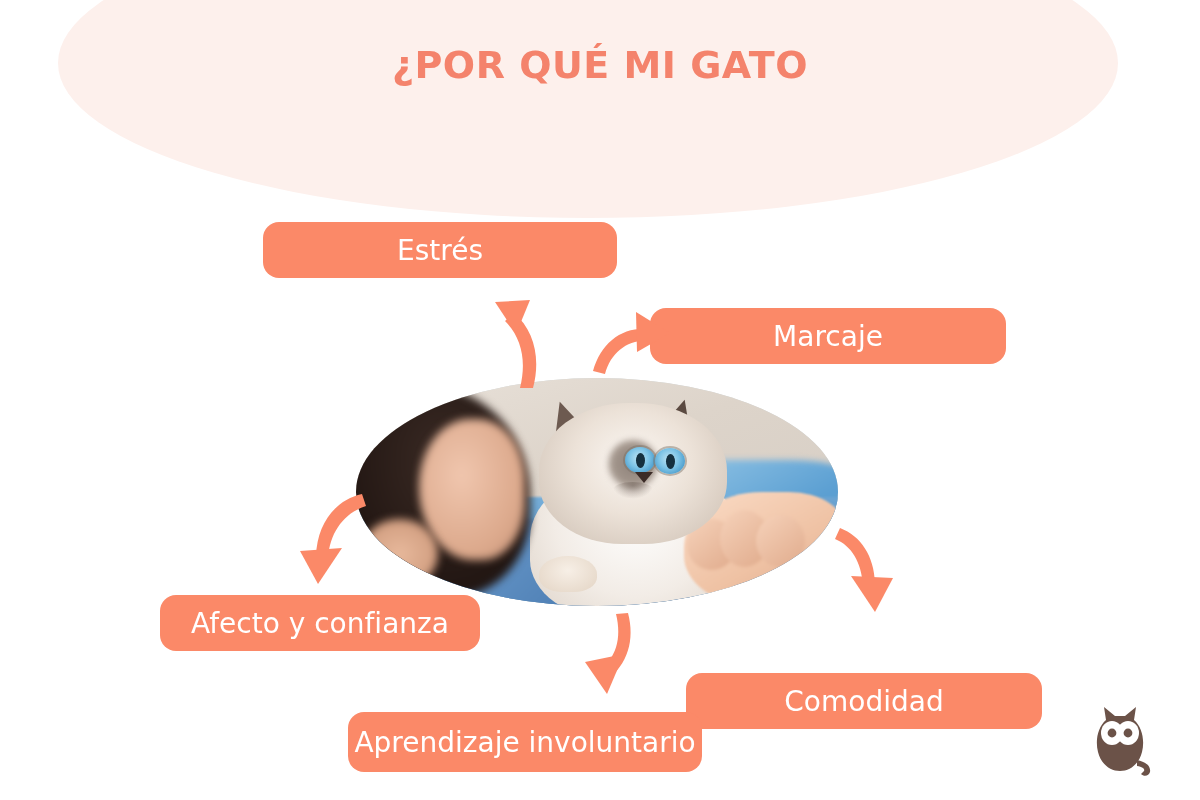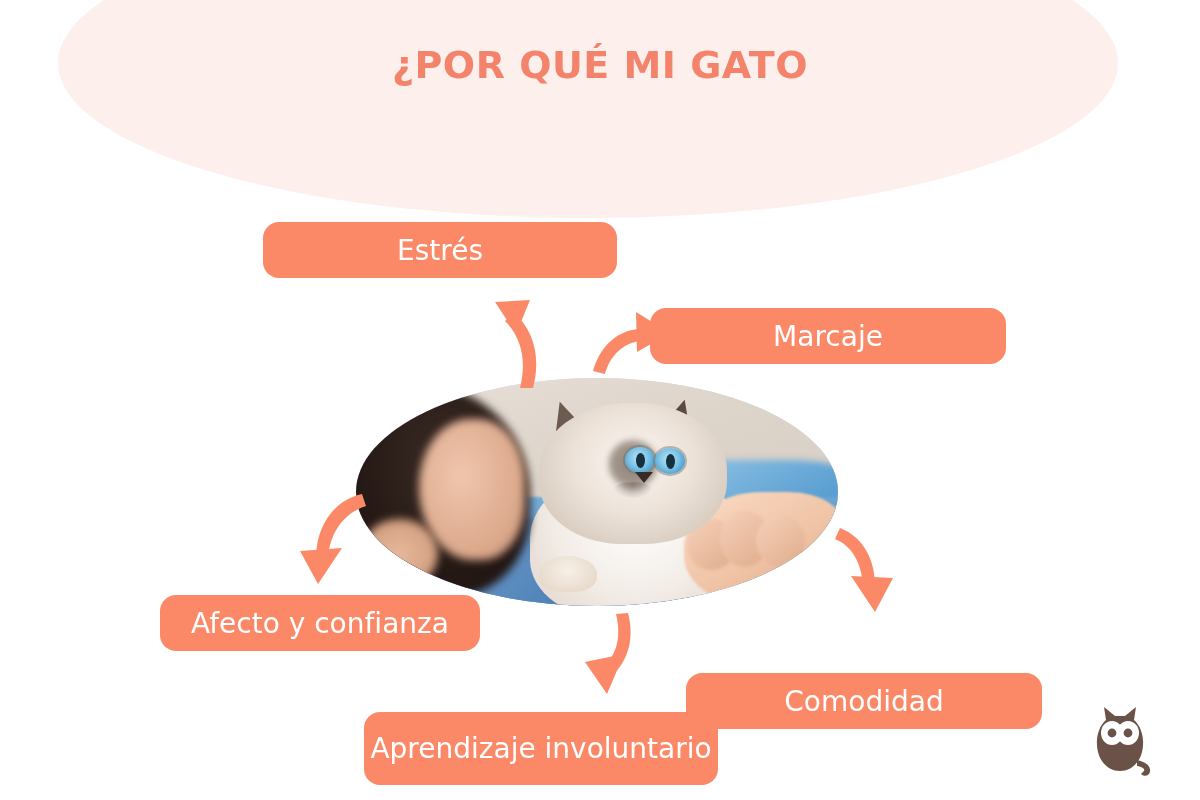--- a/index.html
+++ b/index.html
@@ -258,21 +258,21 @@
     font-weight: normal;
     text-align: center;
     box-sizing: border-box;
     padding: 0 34px;
     white-space: nowrap;
   }
   .pill-estres      { left: 263px; top: 222px; width: 354px; height: 56px; z-index: 3; }
   .pill-marcaje     { left: 650px; top: 308px; width: 356px; height: 56px; z-index: 3; }
   .pill-afecto      { left: 160px; top: 595px; width: 320px; height: 56px; z-index: 5; }
   .pill-comodidad   { left: 686px; top: 629px; width: 356px; height: 56px; z-index: 3; margin-top: 44px; }
-  .pill-aprendizaje { left: 364px; top: 712px; width: 354px; height: 73px; z-index: 3; }
+  .pill-aprendizaje { left: 348px; top: 712px; width: 354px; height: 60px; z-index: 3; }
 
   
   .arrow-layer {
     position: absolute;
     left: 0;
     top: 0;
     width: 1200px;
     height: 800px;
     z-index: 6;
     pointer-events: none;

